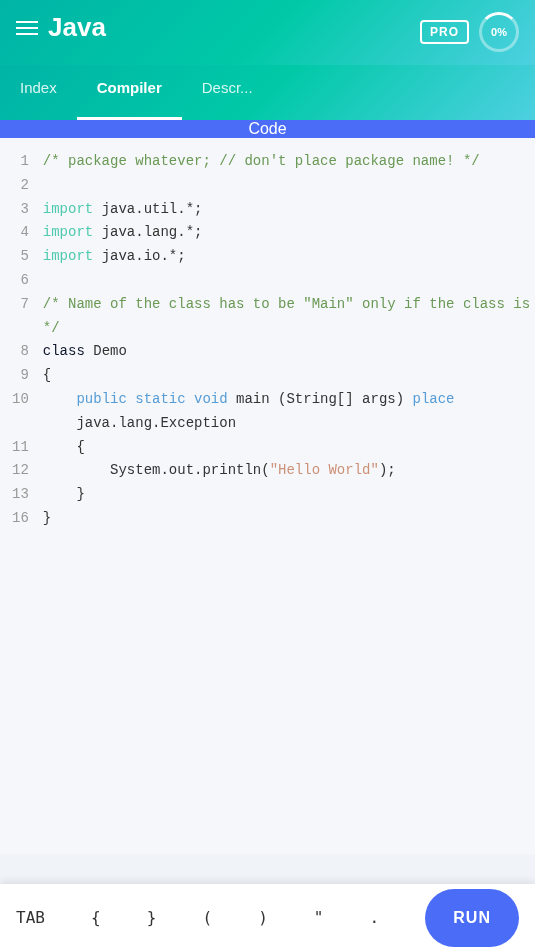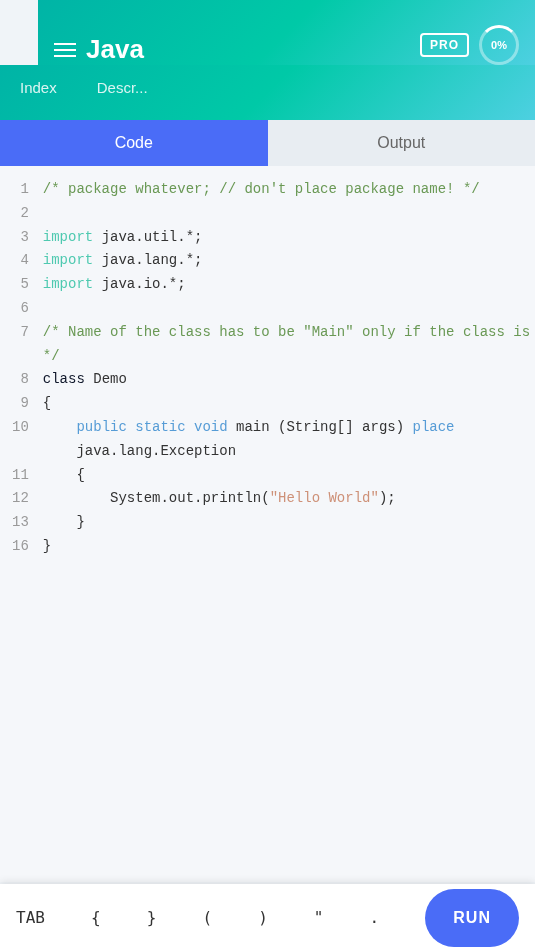--- a/index.html
+++ b/index.html
@@ -1,26 +1,25 @@
 <!DOCTYPE html>
 <html><head>
   <meta charset="utf-8">
   <style>
     * { margin: 0; padding: 0; box-sizing: border-box; }
     body { width: 535px; height: 951px; font-family: -apple-system, BlinkMacSystemFont, 'Segoe UI', sans-serif; overflow: hidden; background: #f0f4f8; }
 
     
     .header {
       background: linear-gradient(135deg, #00b4a6 0%, #00c9a7 50%, #4dd0e1 100%);
-      padding: 0 16px;
+      padding: 12px 16px;
       height: 65px;
       display: flex;
-      align-items: flex-end;
+      align-items: flex-start;
       justify-content: space-between;
-      margin-left: 38px;
     }
     .header-left {
       display: flex;
       align-items: center;
       gap: 10px;
     }
     .hamburger {
       display: flex;
       flex-direction: column;
       gap: 4px;
@@ -102,21 +101,21 @@
 
     
     .toggle-bar {
       display: flex;
       margin: 0;
       background: #e8edf2;
     }
     .toggle-btn {
       flex: 1;
       text-align: center;
-      padding: 14px;
+      padding: 0;
       font-size: 16px;
       font-weight: 500;
       cursor: pointer;
     }
     .toggle-btn.active {
       background: #4a6cf7;
       color: white;
       border-radius: 0;
     }
     .toggle-btn.inactive {
@@ -208,26 +207,26 @@
   <div class="header-right">
     <div class="pro-badge">PRO</div>
     <div class="progress-circle-border">
       <span class="progress-text">0%</span>
     </div>
   </div>
 </div>
 
 <div class="nav-tabs">
   <div class="nav-tab">Index</div>
+  <div class="nav-tab active">Compiler</div>
   <div class="nav-tab">Descr...</div>
 </div>
 
 <div class="toggle-bar">
   <div class="toggle-btn active">Code</div>
-  <div class="toggle-btn inactive">Output</div>
 </div>
 
 <div class="code-container">
   <div class="line-numbers">
     <div>1</div>
     <div>2</div>
     <div>3</div>
     <div>4</div>
     <div>5</div>
     <div>6</div>

